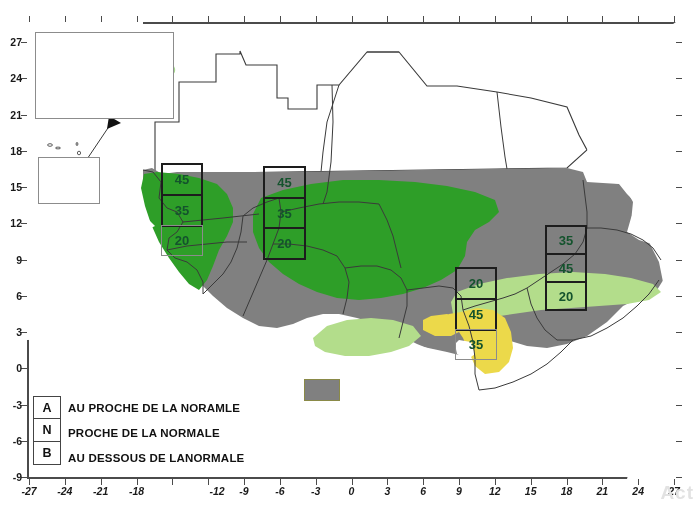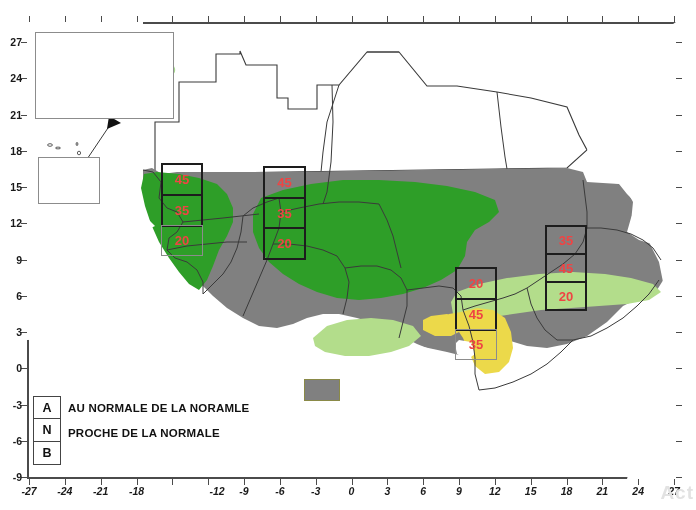--- a/index.html
+++ b/index.html
@@ -20,21 +20,21 @@
          text-align:center;width:40px;margin-left:-20px;font-style:italic;}
   .lab-y{position:absolute;left:0px;width:22px;text-align:right;font-size:10.5px;
          font-weight:bold;color:#1a1a1a;margin-top:-6px;}
 
   
   #mapsvg{position:absolute;left:27px;top:22px;}
 
   
   .pbox{position:absolute;box-sizing:border-box;display:flex;flex-direction:column;}
   .pcell{flex:1;display:flex;align-items:center;justify-content:center;
-         font-size:13px;font-weight:bold;color:#ef4444;letter-spacing:0px;
+         font-size:13px;font-weight:bold;color:#14532d;letter-spacing:0px;
          box-sizing:border-box;}
   .pcell.dk{border:2px solid #1d1d1d;}
   .pcell.lt{border:1.6px solid #8c8c8c;}
   .pcell + .pcell{margin-top:-2px;}
 
   
   .inset{position:absolute;box-sizing:border-box;border:1.6px solid #8c8c8c;background:#fff;}
 
   
   .anb{position:absolute;left:33px;top:396px;width:28px;}
@@ -197,22 +197,23 @@
     <div class="pcell dk">35</div>
     <div class="pcell dk">45</div>
     <div class="pcell dk">20</div>
   </div>
 
   <div class="anb">
     <div class="row">A</div>
     <div class="row">N</div>
     <div class="row">B</div>
   </div>
-  <div class="anbtxt" style="top:402px;">AU NORMALE DE LA NORAMLE</div>
+  <div class="anbtxt" style="top:402px;">AU PROCHE DE LA NORAMLE</div>
   <div class="anbtxt" style="top:427px;">PROCHE DE LA NORMALE</div>
+  <div class="anbtxt" style="top:452px;">AU DESSOUS DE LANORMALE</div>
 
   <div class="clg">
     <div class="clgrow">
       <div class="swatch" style="background:#808080;"></div>
     </div>
   </div>
 
   <div id="axis-layer">
       <div class="tick-x" style="left: 29px;"></div>
       <div class="tick-xt" style="left: 29px;"></div>

